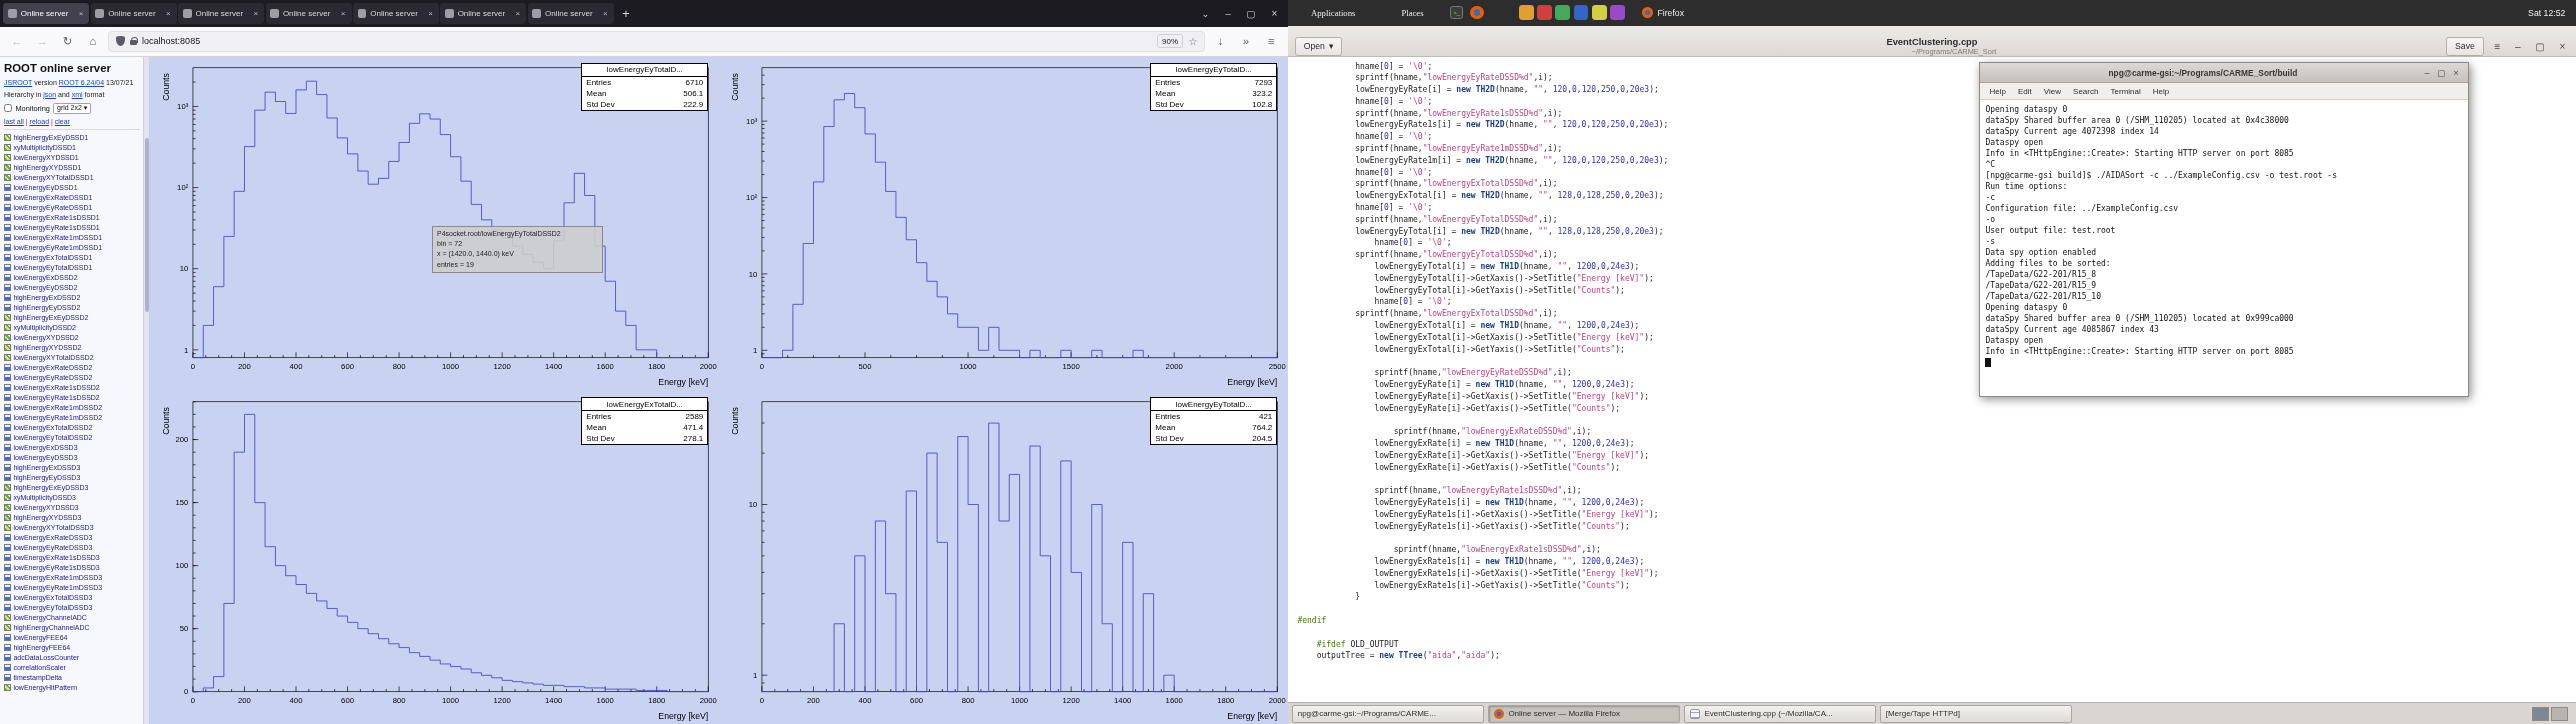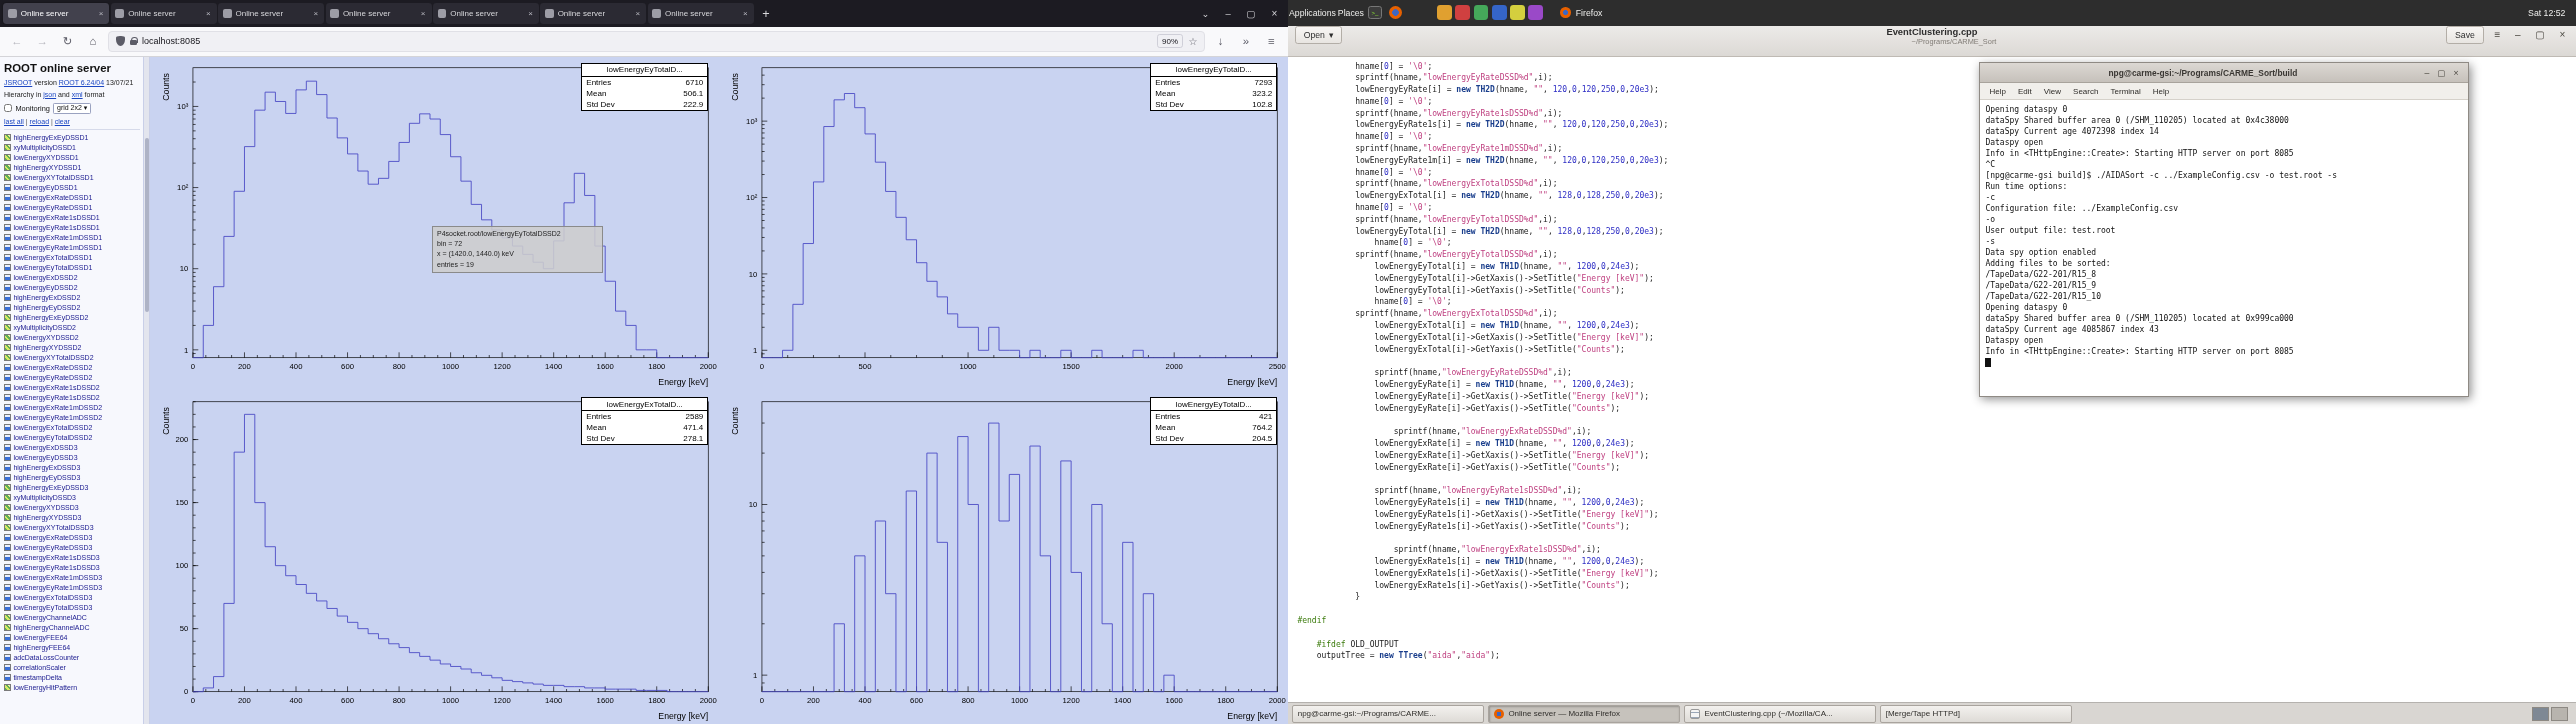--- a/index.html
+++ b/index.html
@@ -3,21 +3,21 @@
 <meta charset="utf-8">
 <style>
   * { box-sizing: border-box; margin: 0; padding: 0; }
   html,body { width:2576px; height:725px; overflow:hidden; font-family:"Liberation Sans",sans-serif; background:#000; }
   .screen { display:flex; width:2576px; height:725px; }
   .monitor { width:1288px; height:725px; position:relative; overflow:hidden; }
 
   
   .ff-window { width:100%; height:100%; display:flex; flex-direction:column; }
   .ff-tabbar { height:27px; background:#1c1b22; display:flex; align-items:center; padding:0 2.7px; flex:none; }
-  .tab { width:106px; height:21.5px; margin:2.7px 0.7px; border-radius:3.4px; background:#2b2a33; color:#d7d7db;
+  .tab { width:86px; height:21.5px; margin:2.7px 0.7px; border-radius:3.4px; background:#2b2a33; color:#d7d7db;
          display:flex; align-items:center; padding:0 4.7px; font-size:8px; gap:4px; flex:none; }
   .tab.active { background:#42414d; color:#fbfbfe; box-shadow:0 0 2px rgba(0,0,0,.5); }
   .tab .fav { width:8.7px; height:8.7px; background:#9d9da6; border-radius:2px; flex:none; }
   .tab .lbl { flex:1; overflow:hidden; white-space:nowrap; text-overflow:ellipsis; }
   .tab .tclose { color:#b8b8c0; font-size:8px; padding:0 1.3px; }
   .newtab { color:#d7d7db; font-size:12.7px; padding:0 8px; }
   .tb-spacer { flex:1; }
   .caret, .wc { color:#d7d7db; font-size:9.4px; padding:0 8px; }
   .wc.close { font-size:10px; }
 
@@ -57,33 +57,33 @@
   .pad { position:relative; }
   .pad svg { position:absolute; inset:0; width:100%; height:100%; }
   .pad svg text { font-family:"Liberation Sans",sans-serif; fill:#000; }
   .stats { position:absolute; right:10.7px; top:6.7px; width:127px; background:#fff; border:0.7px solid #000; font-size:8px; color:#000; }
   .st-title { text-align:center; padding:1.3px 2.7px; border-bottom:0.7px solid #000; overflow:hidden; white-space:nowrap; }
   .st-row { display:flex; justify-content:space-between; padding:1px 4px; }
   .hist-tip { position:absolute; left:282px; top:169px; width:171px; background:rgba(205,205,205,.88); border:0.7px solid #8a8a8a; font-size:7px; color:#222; padding:2.7px 4px; line-height:1.45; }
 
   
   .panel { position:absolute; top:0; left:0; right:0; height:25.5px; background:#2d2d2d; display:flex; align-items:center; color:#eeeeec; font-size:8.7px; z-index:5; }
-  .pmenu { padding:0 1px; height:100%; display:flex; align-items:center; }
+  .pmenu { padding:0 23px; height:100%; display:flex; align-items:center;font-family:Liberation Serif, serif; }
   .launcher { width:13.4px; height:13.4px; border-radius:2.7px; margin:0 3.4px; }
   .launcher.term { background:#3c3c3c; border:0.7px solid #777; color:#8ae234; font-size:6px; display:flex; align-items:center; justify-content:center; }
   .launcher.ffx { background:radial-gradient(circle at 50% 50%, #3f67c0 0 34%, #e66000 36%); border-radius:50%; }
   .tray { display:flex; gap:3.4px; margin-left:32px; }
   .tray-ic { width:14.8px; height:14.8px; border-radius:3.4px; }
   .win-label { display:flex; align-items:center; gap:4.7px; margin-left:17.4px; }
   .panel-sp { flex:1; }
   .clock { padding:0 10.7px; font-size:8.7px; }
 
   
   .editor { position:absolute; top:25.5px; left:0; right:0; bottom:23px; background:#fff; display:flex; flex-direction:column; }
-  .headerbar { height:31px; background:linear-gradient(#eceae8,#dcd9d5); border-bottom:0.7px solid #bfbab4; display:flex; align-items:flex-start; padding:0 6.7px; flex:none; position:relative; }
+  .headerbar { height:31px; background:linear-gradient(#eceae8,#dcd9d5); border-bottom:0.7px solid #bfbab4; display:flex; align-items:flex-end; padding:0 6.7px; flex:none; position:relative; }
   .hb-btn { border:0.7px solid #b3aea7; background:linear-gradient(#f8f6f4,#e8e5e1); border-radius:2.7px; font-size:8.7px; color:#2e2e2e; padding:3.4px 8px; display:flex; align-items:center; gap:4px; }
   .hb-title { position:absolute; left:0; right:0; text-align:center; pointer-events:none; }
   .hb-title .t1 { font-size:9.4px; font-weight:bold; color:#2e2e2e; }
   .hb-title .t2 { font-size:7.4px; color:#807c76;margin-left:44px; }
   .hb-right { margin-left:auto; display:flex; align-items:center; gap:6.7px; }
   .hb-ic { font-size:10px; color:#4a4740; padding:2.7px 4px; }
   .code { flex:1; overflow:hidden; padding:4px 0 0 9.4px; font-family:"DejaVu Sans Mono",monospace; font-size:8px; line-height:11.8px; white-space:pre; color:#1a1a1a; }
   .c-str { color:#bf4080; }
   .c-num { color:#2c2cc4; }
   .c-kw { color:#1a3e8c; font-weight:bold; }

